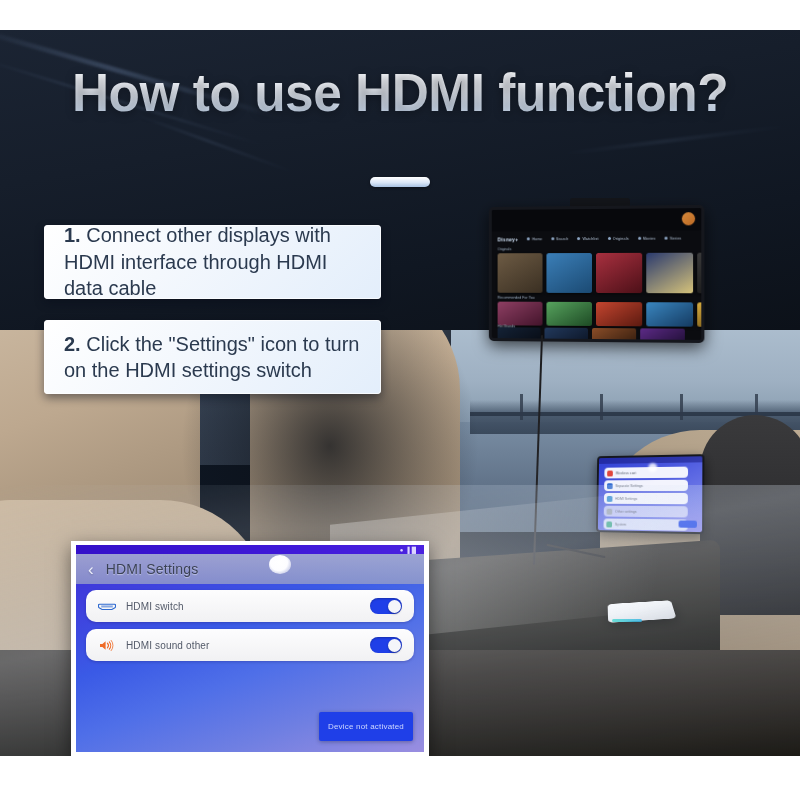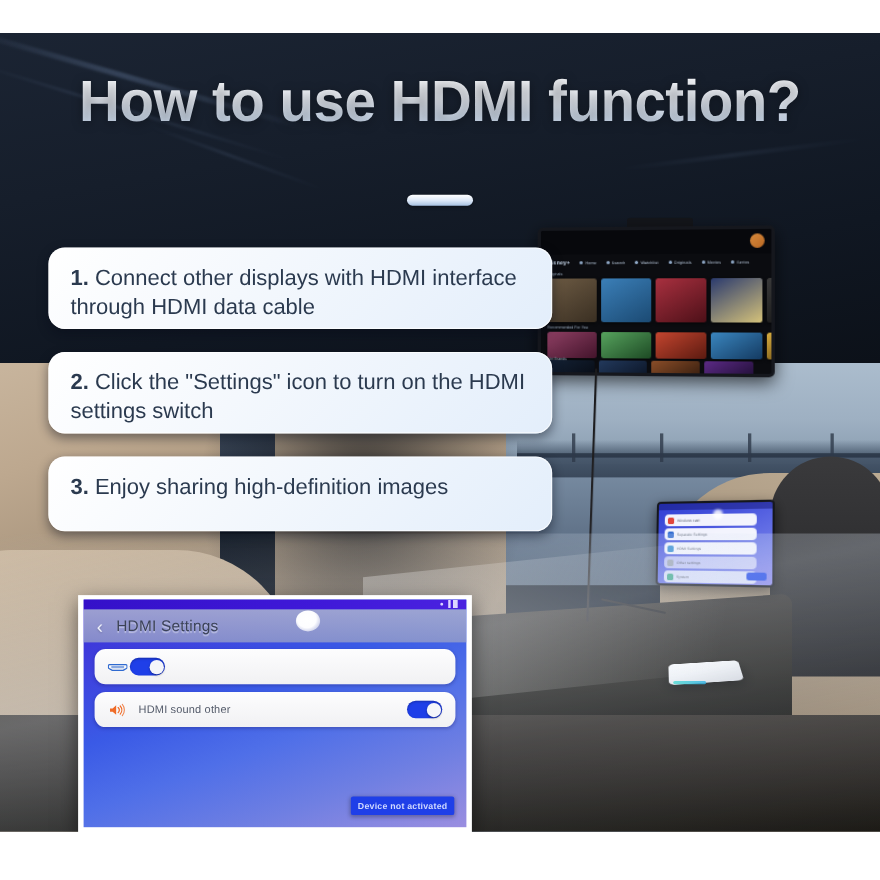--- a/index.html
+++ b/index.html
@@ -244,27 +244,27 @@
     position:absolute; left:370px; top:147px; width:60px; height:10px;
     border-radius:6px;
     background:linear-gradient(180deg,#ffffff 0%, #dbe7f7 55%, #a8c2e2 100%);
     box-shadow:0 1px 3px rgba(0,0,0,.4);
   }
 
   
   .card {
     position:absolute;
     left:44px;
-    width:458px;
-    border-radius:15px;
+    width:337px;
+    border-radius:4px;
     background:linear-gradient(135deg,#ffffff 0%, #f4f8fd 40%, #e3eefb 100%);
     box-shadow:0 4px 10px rgba(6,12,24,.45), inset 0 0 0 1px rgba(255,255,255,.7);
     padding:15px 18px 15px 20px;
     display:flex;
-    align-items:flex-start;
+    align-items:center;
   }
   .card-text {
     font-size:20px;
     line-height:1.32;
     color:#2b3a4f;
     font-family:"Liberation Sans", sans-serif;
   }
   .card-text .num { font-weight:bold; }
   #card1 { top:195px; height:74px; }
   #card2 { top:290px; height:74px; }
@@ -332,29 +332,28 @@
     box-shadow:inset 0 1px 2px rgba(0,0,0,.25);
   }
   .toggle .knob {
     position:absolute; right:1.5px; top:1.5px;
     width:13px; height:13px; border-radius:50%;
     background:#f4f5fa;
     box-shadow:0 1px 2px rgba(0,0,0,.35);
   }
   .sp-footer-btn {
     position:absolute; right:11px; bottom:11px;
-    min-width:94px; height:17px;
+    min-width:94px; height:29px;
     background:#1f3fe8;
     border-radius:2px;
     display:flex; align-items:center; justify-content:center;
     font-size:8px; color:#cfd8ff;
     letter-spacing:.2px;
     filter:blur(.55px);
     box-shadow:0 1px 4px rgba(0,0,0,.3);
-    font-weight:bold;
   }
   .sp-blur { filter:blur(.35px); }
 </style>
 </head>
 <body>
 
 <div id="poster">
   <div id="stage">
 
     <div class="bg-layer">
@@ -494,26 +493,20 @@
       </div>
     </div>
 
     <div class="card" id="card2">
       <div class="card-text">
         <span class="num">2.</span>
         <span>Click the "Settings" icon to turn on the HDMI settings switch</span>
       </div>
     </div>
 
-    <div class="card" id="card3">
-      <div class="card-text">
-        <span class="num">3.</span>
-        <span>Enjoy sharing high-definition images</span>
-      </div>
-    </div>
 
     <div class="settings-panel">
       <div class="sp-screen sp-blur">
 
         <div class="sp-statusbar">
           <span class="sp-sb-ico">●</span>
           <span class="sp-sb-ico">▌█</span>
         </div>
 
         <div class="sp-header">
@@ -522,20 +515,21 @@
         </div>
         <div class="sp-glare"></div>
 
         <div class="sp-row" id="sp-row1">
           <span class="sp-row-ico">
             <svg width="18" height="11" viewBox="0 0 18 11" aria-hidden="true">
               <path d="M1.5 3.2 h15 a1 1 0 0 1 1 1 v1.6 a1 1 0 0 1 -.6 .9 l-2.6 1.5 a2 2 0 0 1 -1 .3 H4.7 a2 2 0 0 1 -1 -.3 L1.1 6.7 a1 1 0 0 1 -.6 -.9 V4.2 a1 1 0 0 1 1 -1 z" fill="none" stroke="#2f6ad0" stroke-width="1.1"></path>
               <rect x="3.2" y="4.4" width="11.6" height="2.1" fill="#2f6ad0" opacity=".55"></rect>
             </svg>
           </span>
+          <span class="sp-row-label">HDMI switch</span>
           <span class="toggle">
             <span class="knob"></span>
           </span>
         </div>
 
         <div class="sp-row" id="sp-row2">
           <span class="sp-row-ico">
             <svg width="18" height="13" viewBox="0 0 18 13" aria-hidden="true">
               <path d="M2 5 h2.4 L7.6 2.2 v8.6 L4.4 8 H2 z" fill="#ef6b27"></path>
               <path d="M9.4 4.2 a3.3 3.3 0 0 1 0 4.6" fill="none" stroke="#ef6b27" stroke-width="1.1" stroke-linecap="round"></path>

